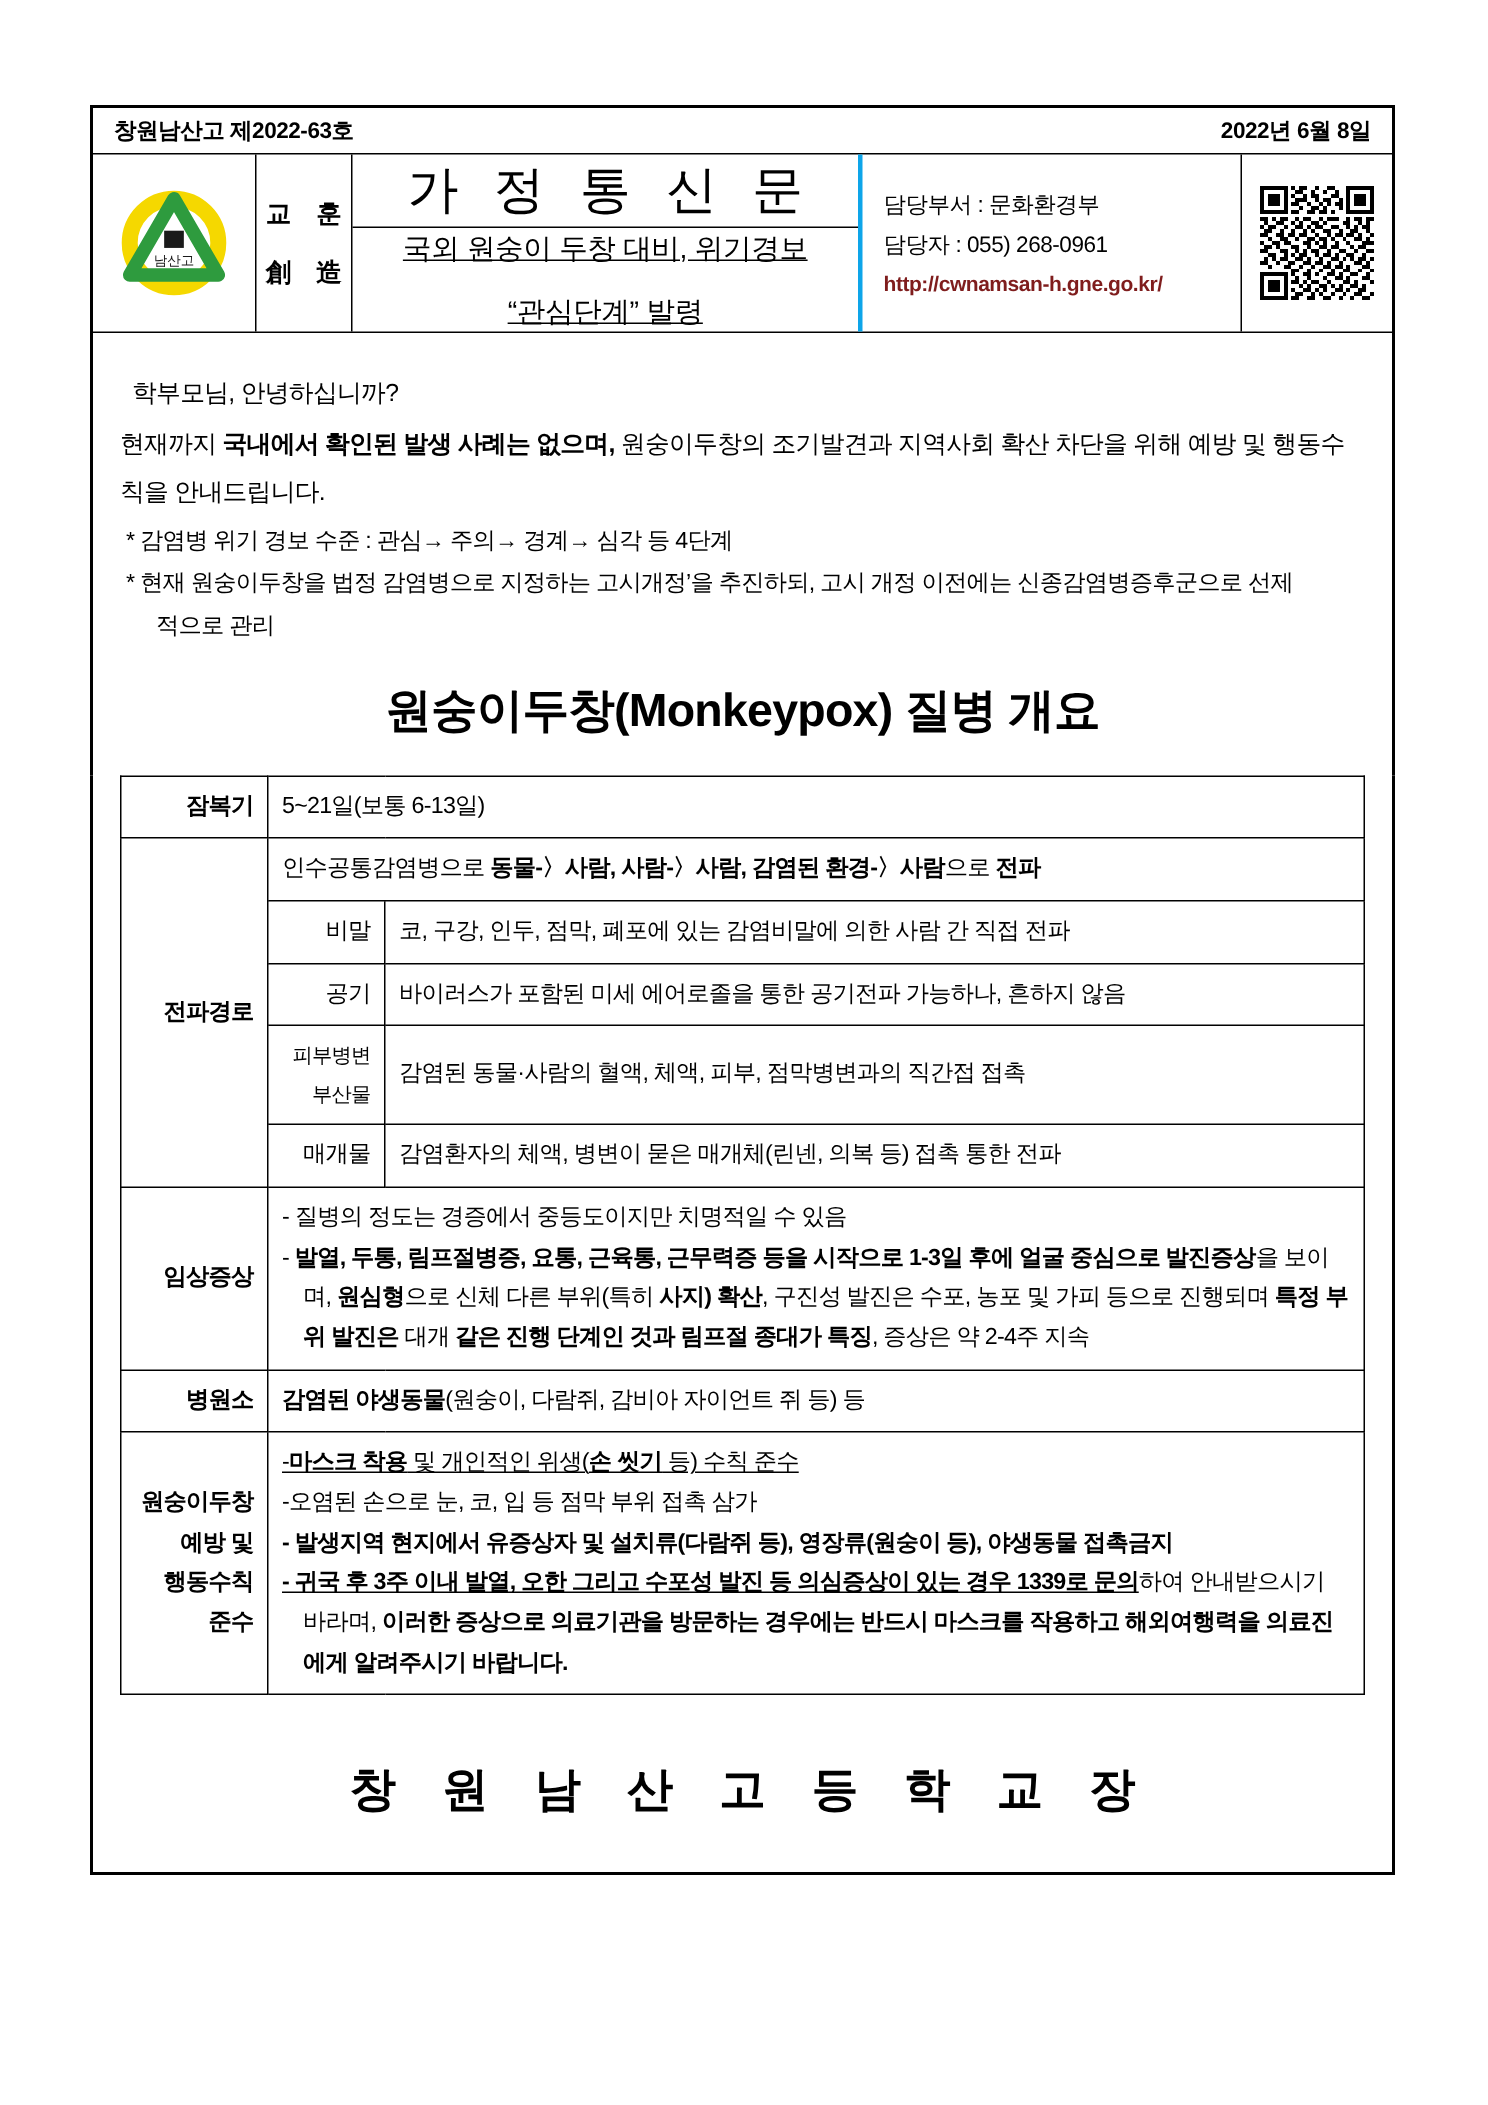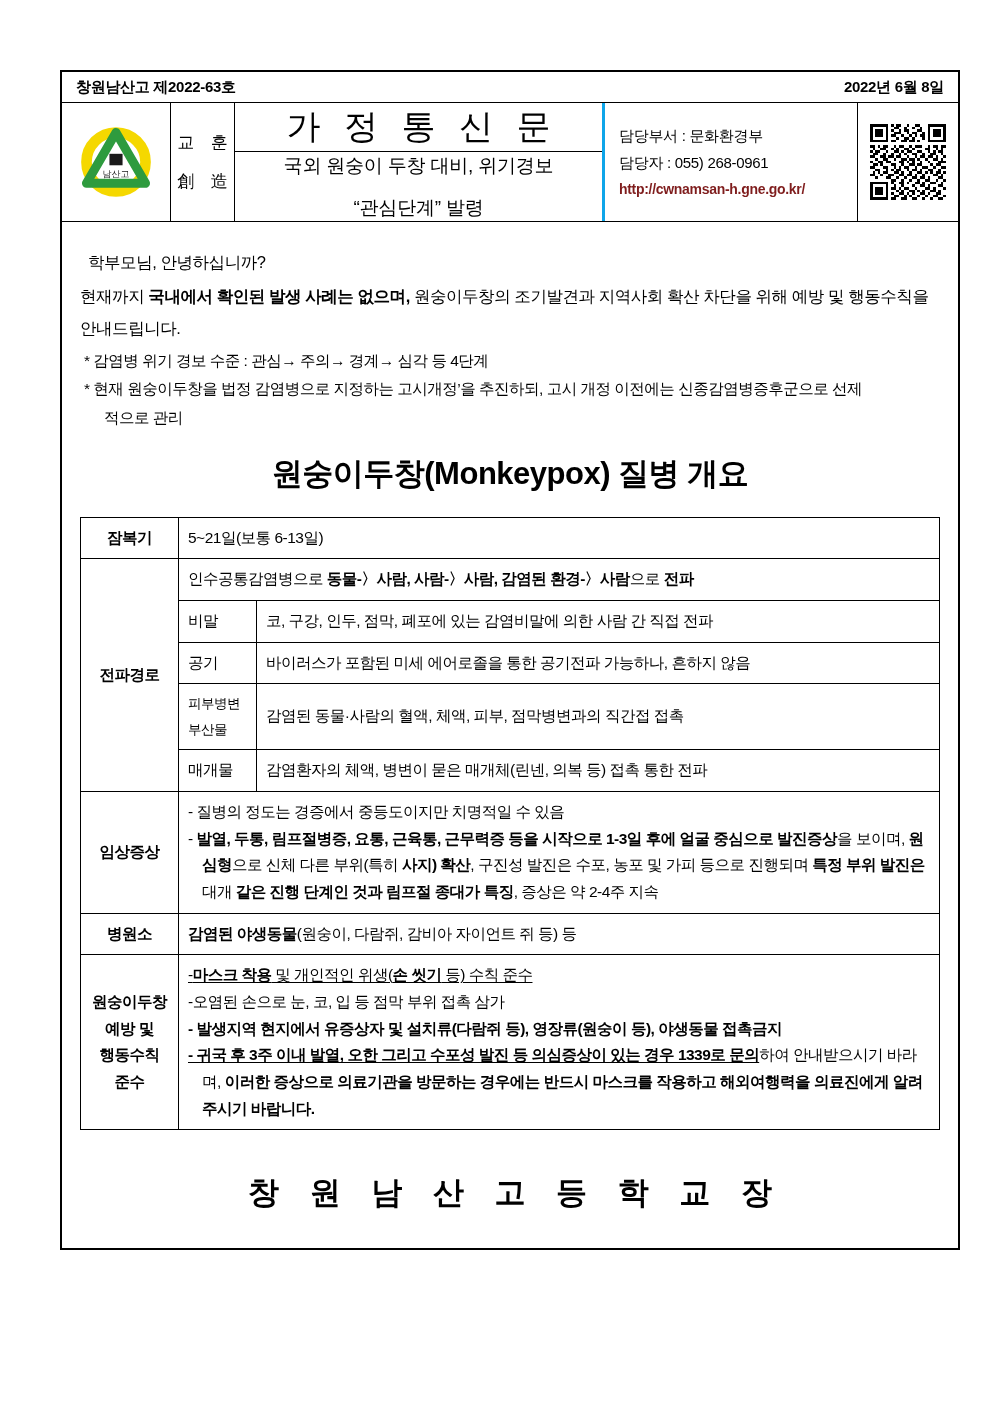--- a/index.html
+++ b/index.html
@@ -14,21 +14,21 @@
     font-family: "Liberation Sans", "DejaVu Sans", sans-serif;
     color: #000000;
     -webkit-font-smoothing: none;
   }
 
   .page {
     position: relative;
     width: 992px;
     height: 1403px;
     box-sizing: border-box;
-    padding: 70px 32px 0 60px;
+    padding: 70px 62px 0 60px;
   }
 
   
   .doc-border {
     border: 2px solid #000;
     border-bottom: none;
   }
 
   .issue-row {
     display: flex;
@@ -58,21 +58,21 @@
   .mh-motto {
     width: 63px;
     flex: 0 0 63px;
     border-right: 1px solid #000;
     display: flex;
     flex-direction: column;
     align-items: center;
     justify-content: center;
     gap: 16px;
     font-size: 17px;
-    font-weight: normal;
+    font-weight: bold;
   }
   .mh-motto span { letter-spacing: 6px; text-indent: 6px; }
 
   .mh-title {
     flex: 1 1 auto;
     border-right: 3px solid #0ea5e9;
     display: flex;
     flex-direction: column;
   }
   .mh-title-main {
@@ -88,20 +88,21 @@
   }
   .mh-title-sub {
     flex: 1;
     display: flex;
     flex-direction: column;
     align-items: center;
     justify-content: center;
     gap: 16px;
     font-size: 19px;
     letter-spacing: -0.2px;
+    text-decoration: underline;
   }
 
   .mh-contact {
     width: 238px;
     flex: 0 0 238px;
     border-right: 1px solid #000;
     display: flex;
     flex-direction: column;
     justify-content: center;
     gap: 8px;
@@ -159,27 +160,27 @@
   table.info td {
     border: 1px solid #000;
     padding: 7px 9px;
     font-size: 15.5px;
     line-height: 1.72;
     letter-spacing: -0.5px;
     vertical-align: middle;
   }
   td.lbl {
     width: 98px;
-    text-align: center;
+    text-align: right;
     font-weight: bold;
     font-size: 16px;
   }
   td.sublbl {
     width: 78px;
-    text-align: left;
+    text-align: right;
     font-size: 14.5px;
   }
   td.sublbl.two-line { font-size: 13.5px; line-height: 1.9; }
   .dash-item { text-indent: -12px; padding-left: 12px; }
   .dash-item2 { text-indent: -14px; padding-left: 14px; }
 
   
   .footer-box {
     border-left: 2px solid #000;
     border-right: 2px solid #000;

